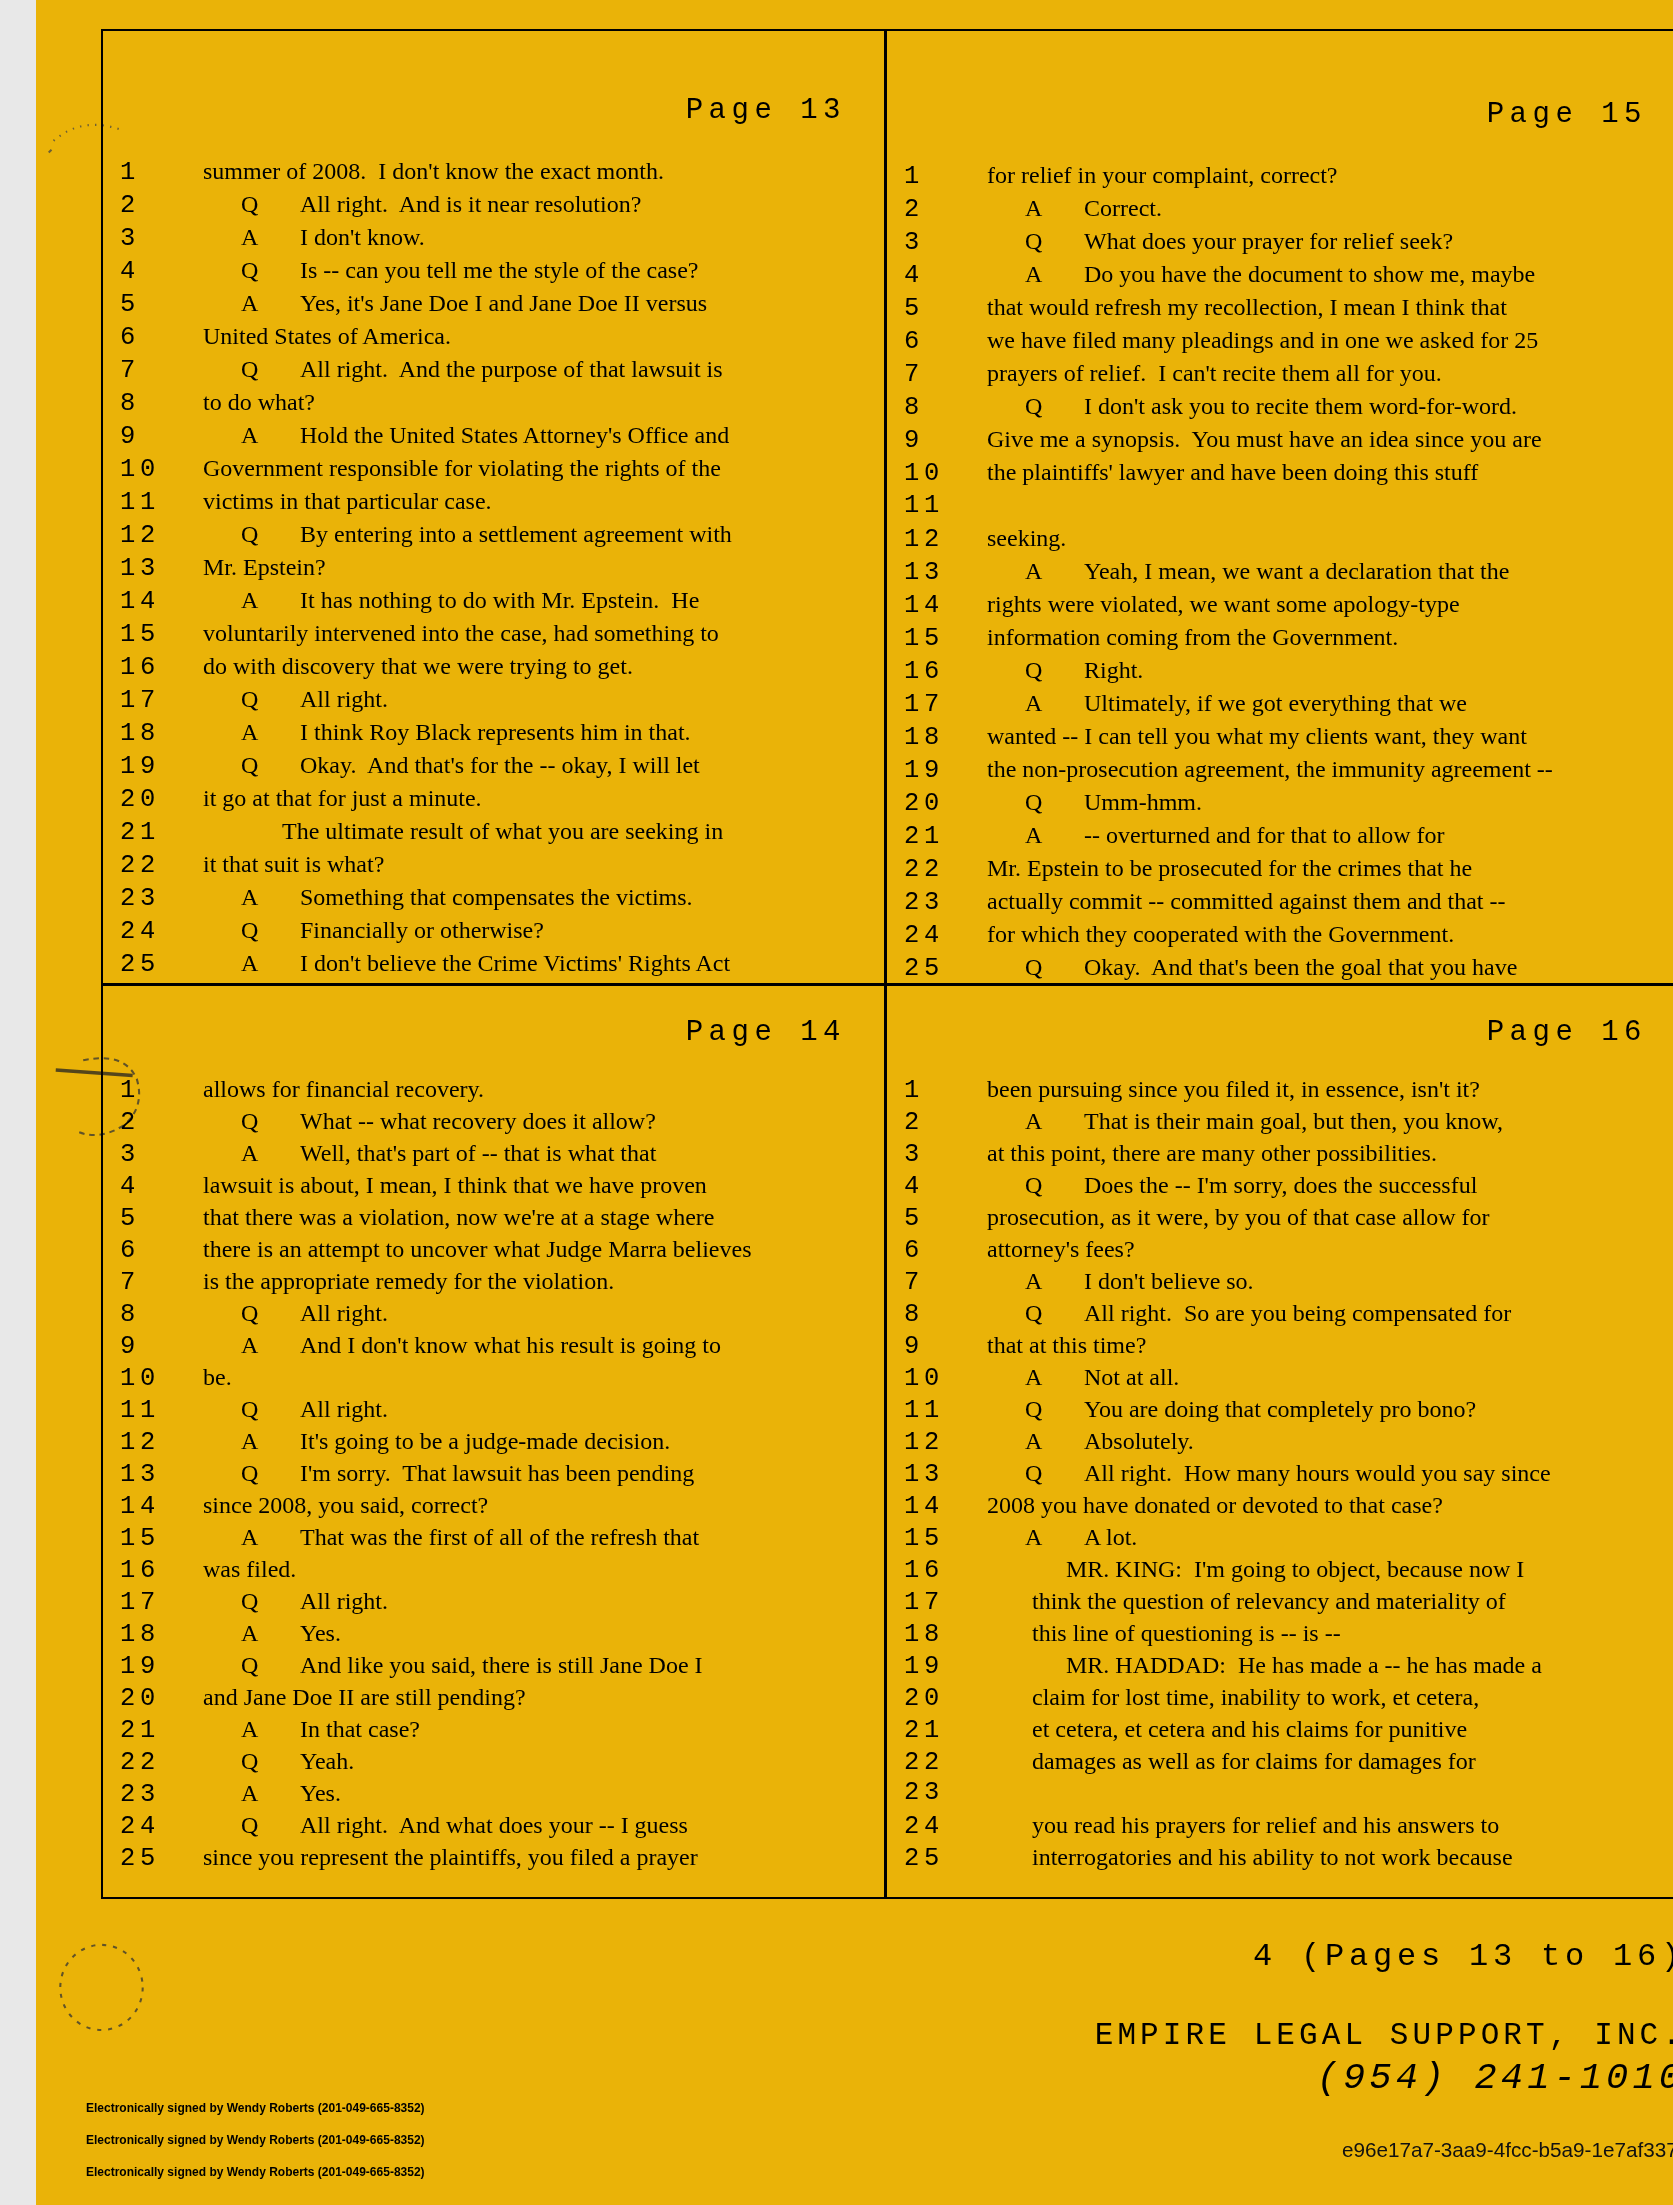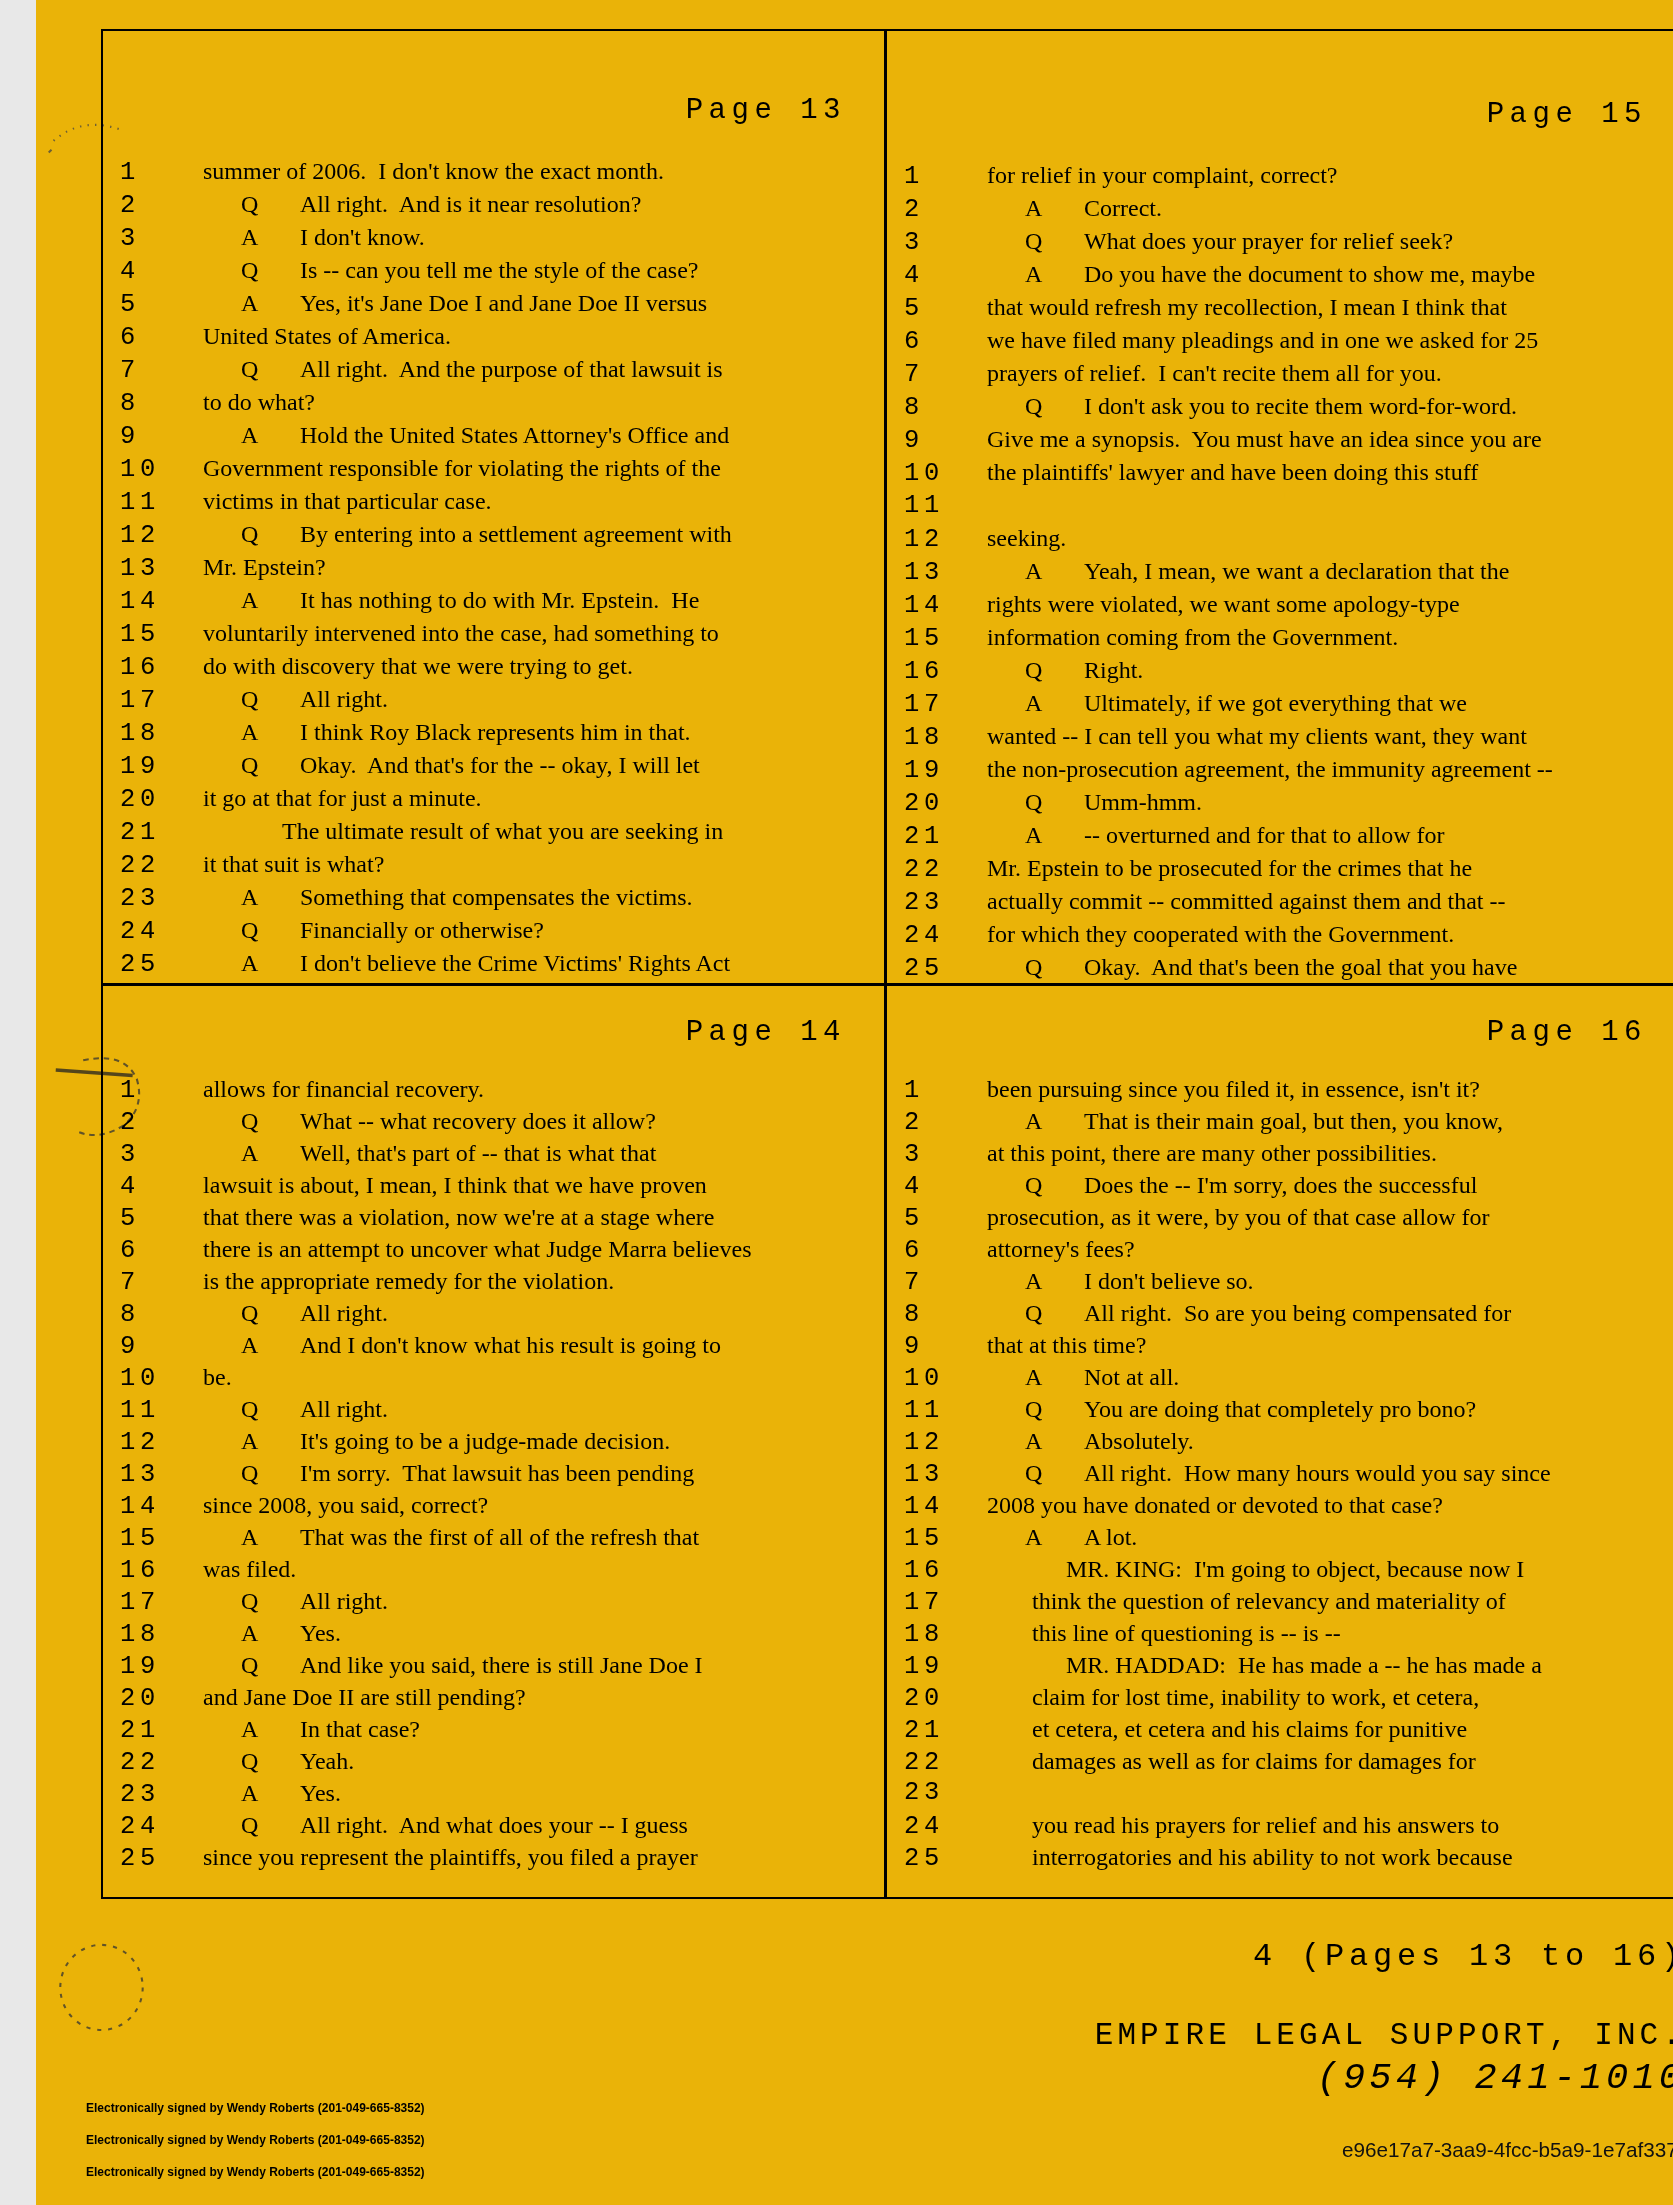--- a/index.html
+++ b/index.html
@@ -157,21 +157,21 @@
 
   <div id="grid-box">
     <div id="v-divider"></div>
     <div id="h-divider"></div>
 
     <div class="quadrant q-tl">
       <div class="page-header">Page 13</div>
       <div class="lines">
           <div class="tline">
     <span class="num">1</span>
-    <span class="content i0"><span class="ltext">summer of 2006.  I don't know the exact month.</span></span>
+    <span class="content i0"><span class="ltext">summer of 2008.  I don't know the exact month.</span></span>
   </div>
           <div class="tline">
     <span class="num">2</span>
     <span class="content i1"><span class="speaker">Q</span><span class="ltext">All right.  And is it near resolution?</span></span>
   </div>
           <div class="tline">
     <span class="num">3</span>
     <span class="content i1"><span class="speaker">A</span><span class="ltext">I don't know.</span></span>
   </div>
           <div class="tline">

